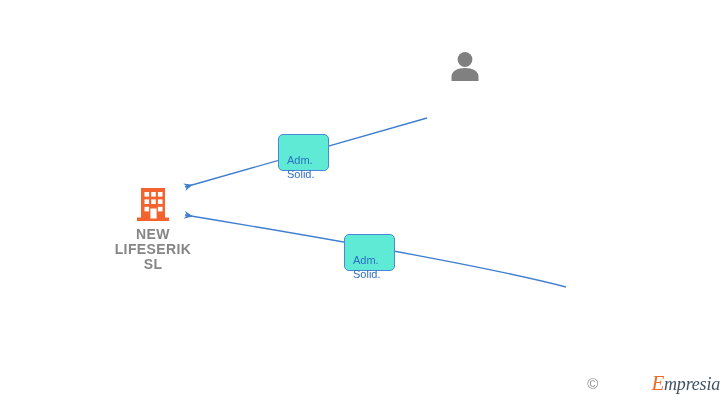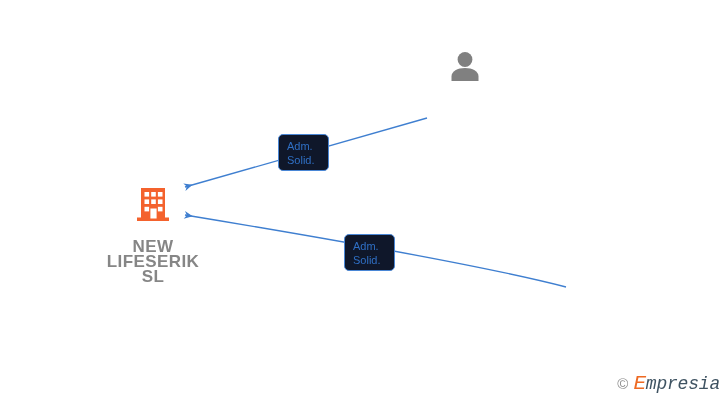--- a/index.html
+++ b/index.html
@@ -41,46 +41,46 @@
   .person-bottom { left: 514px; top: 284px; }
 
   .node-label {
     font-size: 12.5px;
     line-height: 15px;
     color: #8a8a8a;
     letter-spacing: .1px;
     white-space: pre-line;
   }
   .company-label {
-    font-size: 17px;
+    font-size: 14px;
     line-height: 15px;
     font-weight: bold;
     color: #868686;
     letter-spacing: .4px;
     white-space: pre-line;
-    margin-top: 15px;
+    margin-top: 3px;
   }
 
   .icon-wrap {
     display: block;
     margin: 0 auto;
     line-height: 0;
   }
 
   
   .rel-box {
     position: absolute;
     box-sizing: border-box;
-    background: #0f172a;
+    background: #5eead4;
     border: 1px solid #4a87d6;
     border-radius: 5px;
     color: #2f6fc4;
     font-size: 11px;
     line-height: 14px;
-    padding: 4px 7px 4px 8px;
+    padding: 18px 7px 4px 8px;
     text-align: left;
     white-space: pre-line;
     z-index: 4;
   }
   .rel-box-1 { left: 278px; top: 134px; width: 51px; height: 37px; }
   .rel-box-2 { left: 344px; top: 234px; width: 51px; height: 37px; }
 
   
   .watermark {
     position: absolute;
@@ -90,26 +90,27 @@
     align-items: center;
     gap: 5px;
     z-index: 6;
   }
   .wm-c {
     font-size: 15px;
     color: #8d8d8d;
     line-height: 1;
   }
   .wm-word {
-    font-family: Liberation Mono, monospace;
+    font-family: Liberation Serif, serif;
     font-style: italic;
     font-size: 18px;
     line-height: 1;
     color: #3f5362;
     letter-spacing: -0.2px;
+    margin-left: 48px;
   }
   .wm-word .wm-e {
     color: #ee6a23;
     font-size: 21px;
   }
 </style>
 </head>
 <body>
 
 <div id="canvas">

